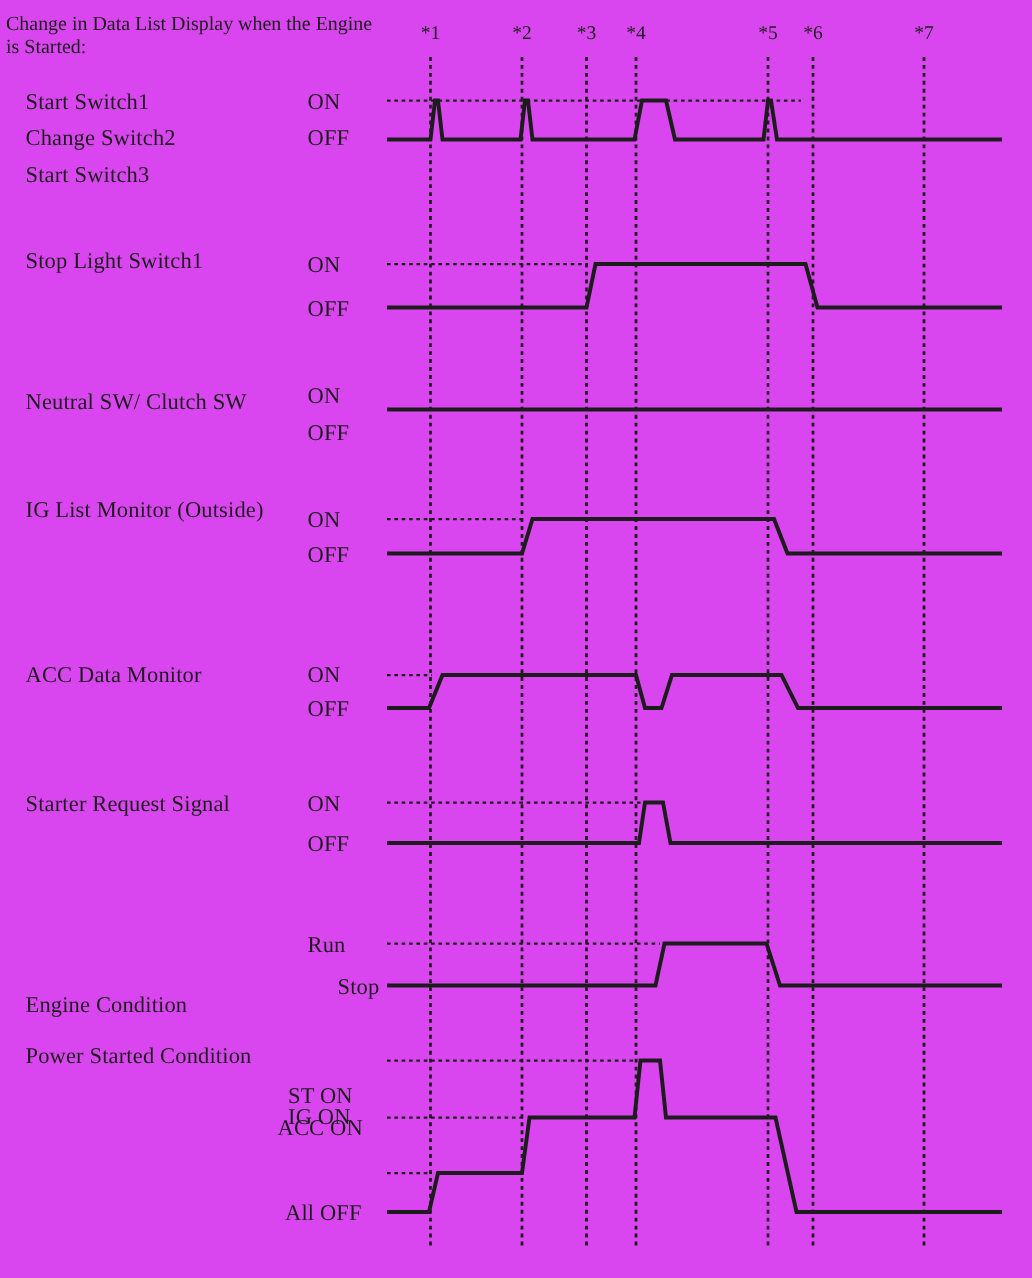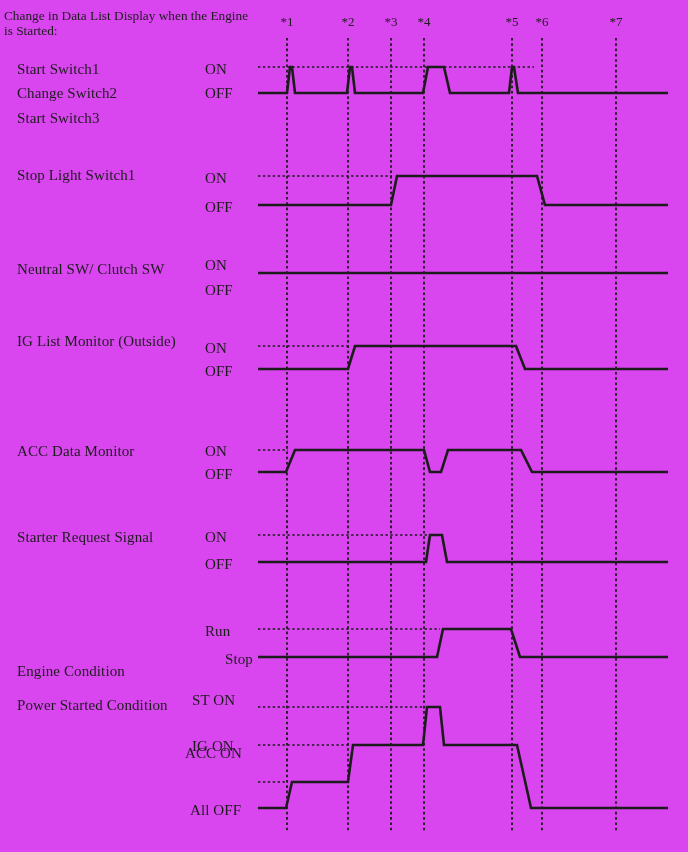--- a/index.html
+++ b/index.html
@@ -75,18 +75,18 @@
       <span class="row-label" style="left: 17px; top: 451px;">ACC Data Monitor</span>
       <span class="level-label" style="left: 205px; top: 451px;">ON</span>
       <span class="level-label" style="left: 205px; top: 474px;">OFF</span>
       <span class="row-label" style="left: 17px; top: 537px;">Starter Request Signal</span>
       <span class="level-label" style="left: 205px; top: 537px;">ON</span>
       <span class="level-label" style="left: 205px; top: 564px;">OFF</span>
       <span class="row-label" style="left: 17px; top: 627px; margin-top: 44px;">Engine Condition</span>
       <span class="level-label" style="left: 205px; top: 631px;">Run</span>
       <span class="level-label" style="left: 193px; top: 659px; margin-left: 32px;">Stop</span>
       <span class="row-label" style="left: 17px; top: 705px;">Power Started Condition</span>
-      <span class="level-label" style="left: 192px; top: 700px;">ST ON</span>
+      <span class="level-label" style="left: 192px; top: 732px;">ST ON</span>
       <span class="level-label" style="left: 192px; top: 746px;">IG ON</span>
       <span class="level-label" style="left: 185px; top: 753px;">ACC ON</span>
       <span class="level-label" style="left: 190px; top: 810px;">All OFF</span>
     </div>
 </div>
 
 </body></html>

